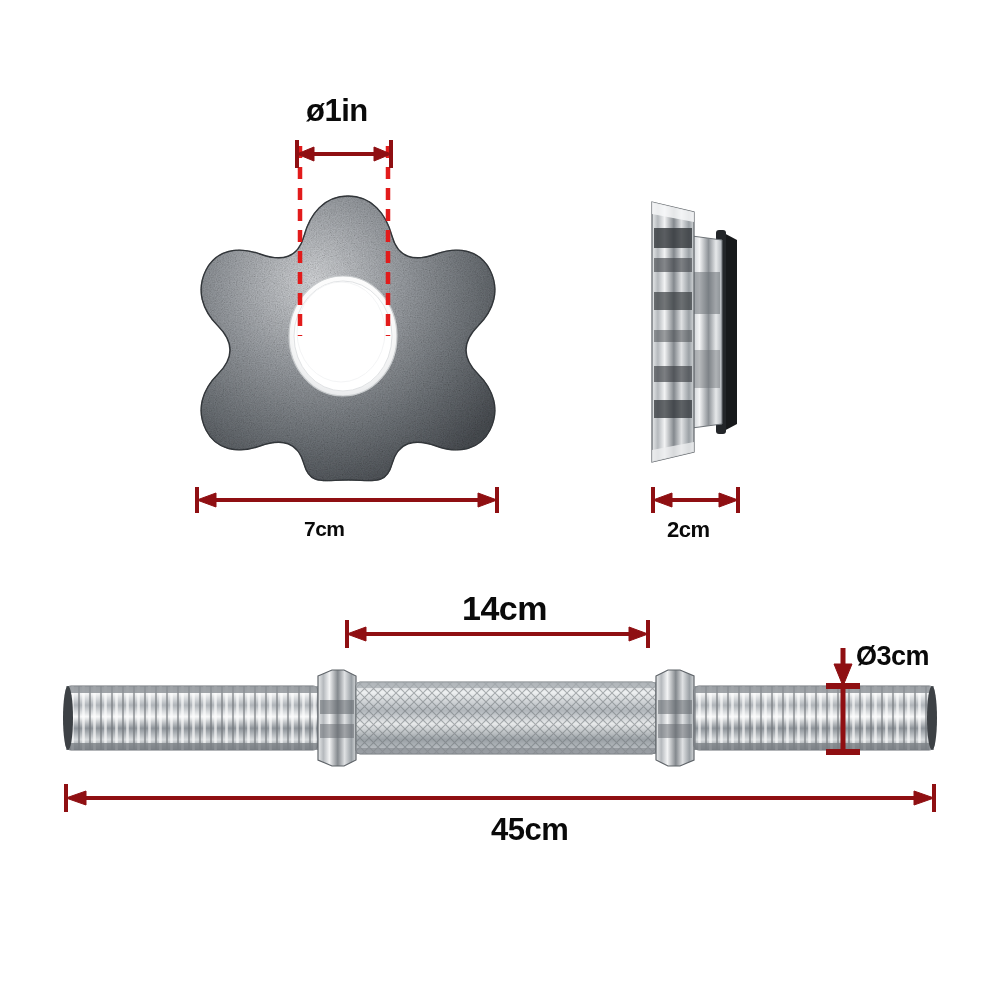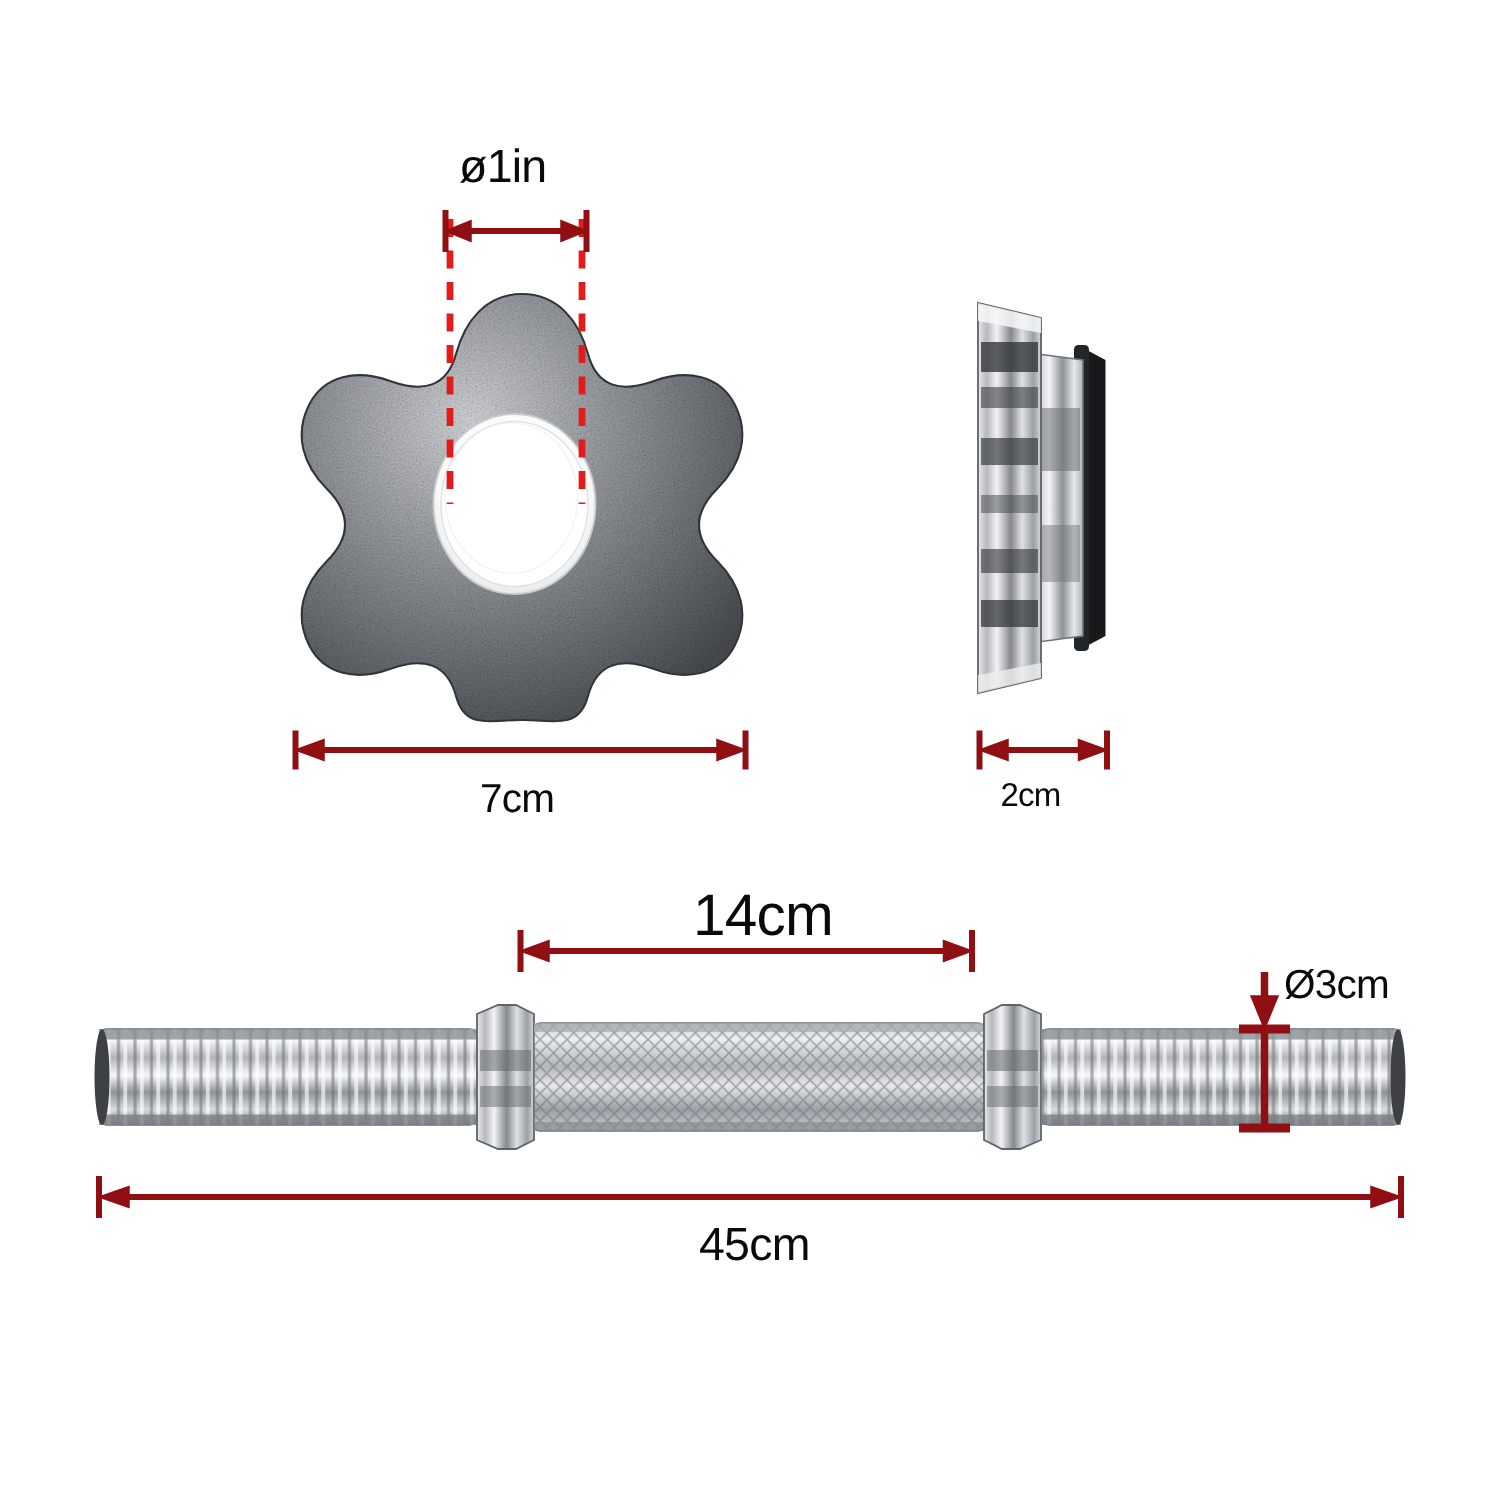--- a/index.html
+++ b/index.html
@@ -1,19 +1,19 @@
 <!DOCTYPE html>
 <html><head>
 <meta charset="utf-8">
 <style>
   html,body{margin:0;padding:0;background:#fff;}
   body{width:1000px;height:1000px;font-family:"Liberation Sans",sans-serif;}
   #stage{position:relative;width:1000px;height:1000px;background:#fff;overflow:hidden;}
 
-  .dim-label{position:absolute;color:#0a0a0a;font-weight:400;letter-spacing:-0.5px;white-space:nowrap;}
+  .dim-label{position:absolute;color:#0a0a0a;font-weight:700;letter-spacing:-0.5px;white-space:nowrap;}
   svg.overlay{position:absolute;left:0;top:0;width:1000px;height:1000px;pointer-events:none;}
 </style>
 </head>
 <body>
 
 <div id="stage">
 
   <svg class="overlay" viewBox="0 0 1000 1000">
     <defs>
       <radialGradient id="starGrad" cx="38%" cy="30%" r="78%">
@@ -234,23 +234,23 @@
       <line x1="66" y1="784" x2="66" y2="812" stroke-width="4"></line>
       <line x1="934" y1="784" x2="934" y2="812" stroke-width="4"></line>
       <line x1="72" y1="798" x2="928" y2="798" stroke-width="4"></line>
       <polygon points="66,798 86,791 86,805"></polygon>
       <polygon points="934,798 914,791 914,805"></polygon>
     </g>
   </svg>
 
   <div class="dim-label" style="left:306px;top:93px;font-size:31px;">ø1in</div>
 
-  <div class="dim-label" style="left:320px;top:517px;font-size:27px;">7cm</div>
+  <div class="dim-label" style="left:304px;top:517px;font-size:21px;">7cm</div>
 
   <div class="dim-label" style="left:667px;top:517px;font-size:22px;">2cm</div>
 
-  <div class="dim-label" style="left:462px;top:589px;font-size:39px;">14cm</div>
+  <div class="dim-label" style="left:462px;top:589px;font-size:34px;">14cm</div>
 
   <div class="dim-label" style="left:856px;top:641px;font-size:27px;">Ø3cm</div>
 
-  <div class="dim-label" style="left:466px;top:812px;font-size:31px;">45cm</div>
+  <div class="dim-label" style="left:491px;top:812px;font-size:31px;">45cm</div>
 
 </div>
 
 </body></html>

